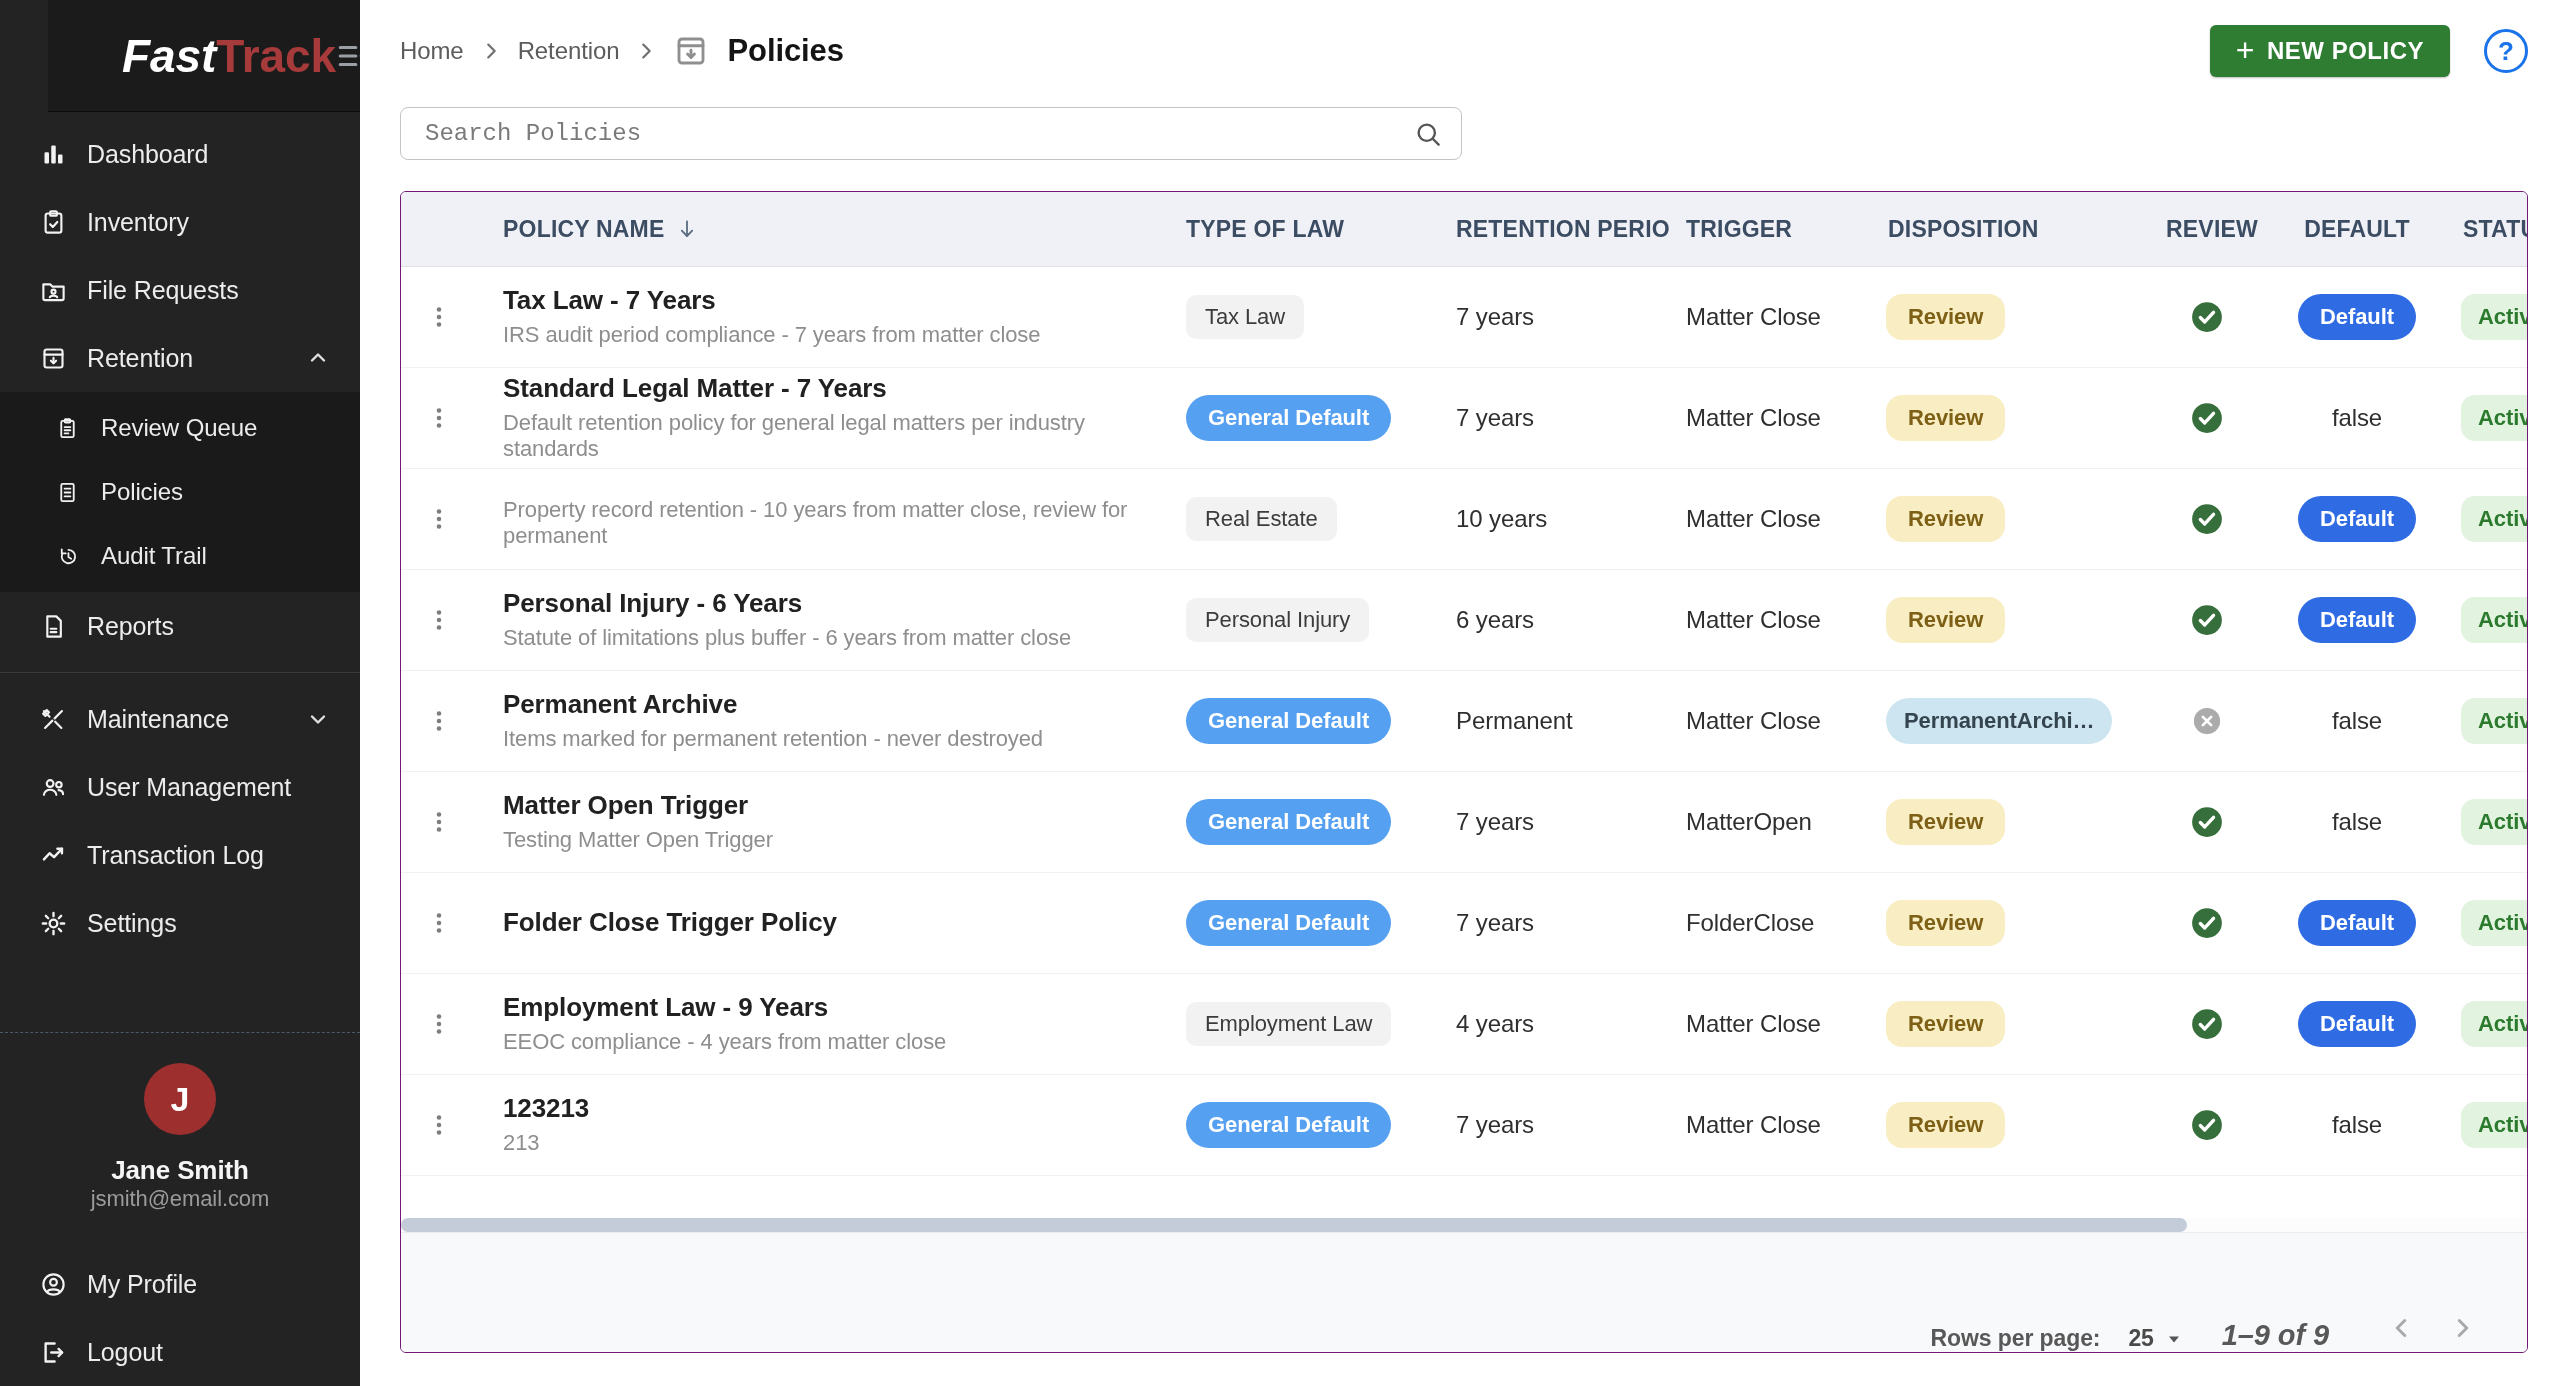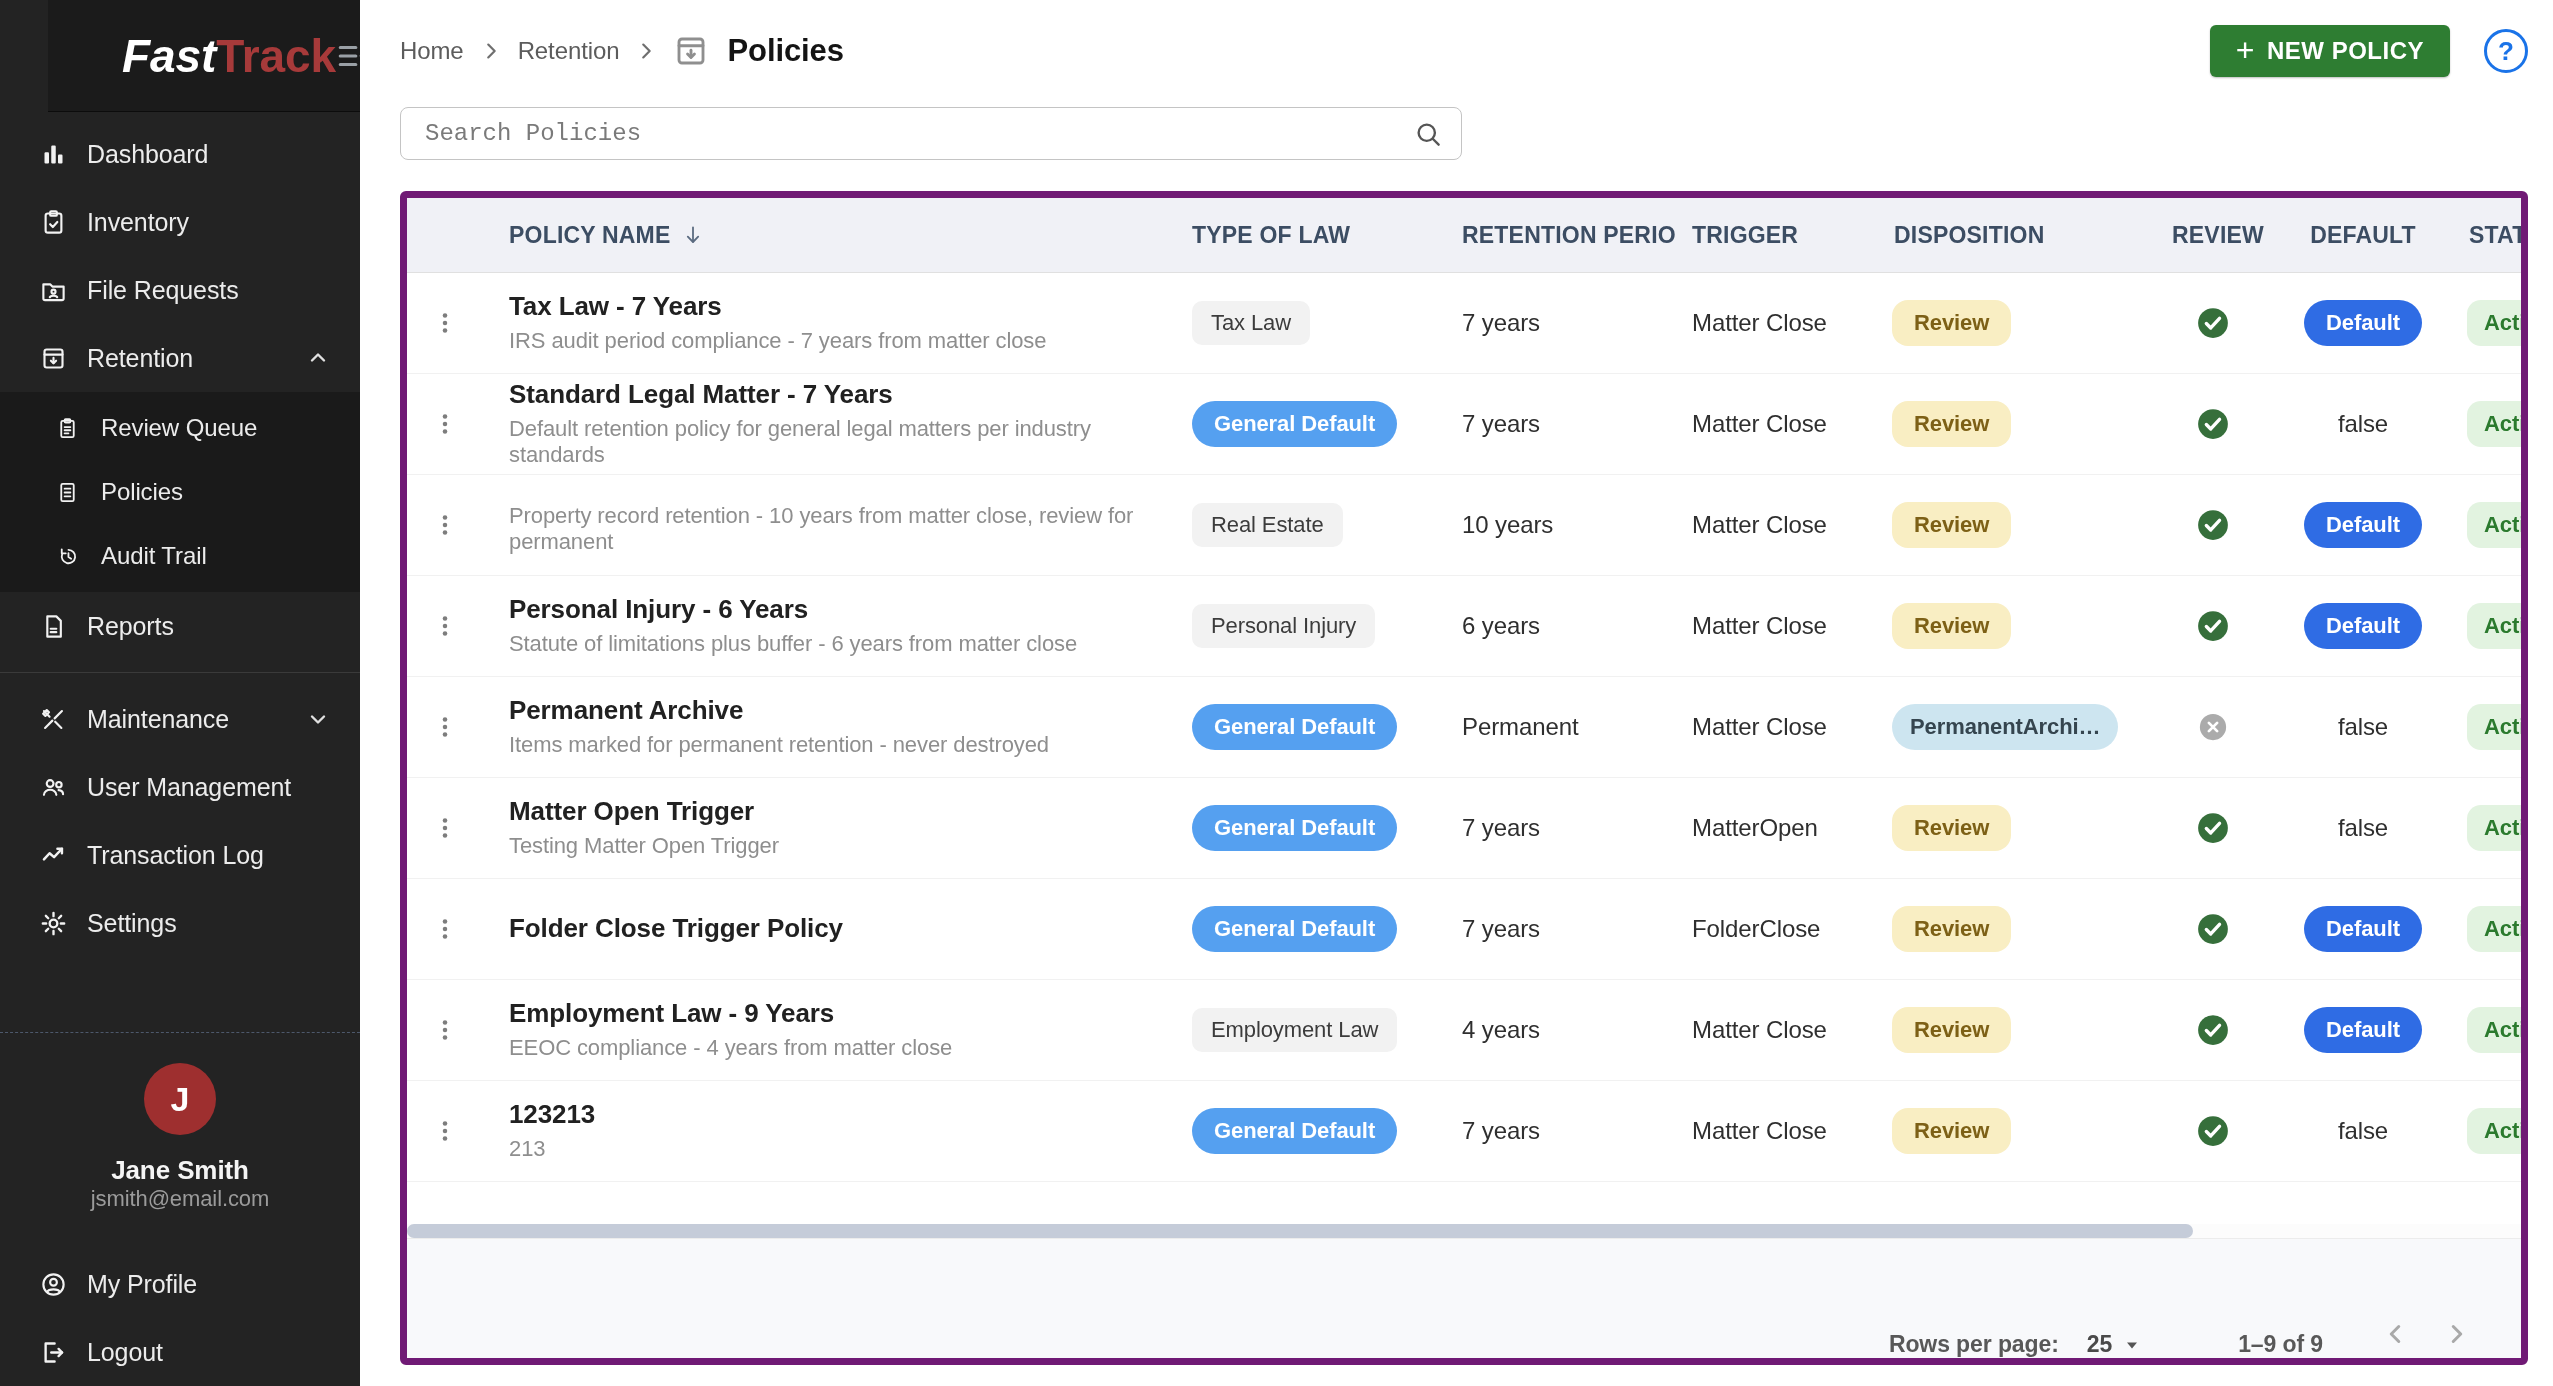--- a/index.html
+++ b/index.html
@@ -54,21 +54,21 @@
   .plus-glyph { font-size:32px; font-weight:400; line-height:1; margin-top:-3px; }
   .help-btn { width:44px; height:44px; border-radius:50%; border:3.5px solid #1a73e8; color:#1a73e8; font-size:26px; font-weight:bold; display:flex; align-items:center; justify-content:center; cursor:pointer; background:#fff; }
 
   .searchbar { margin-top:29px; height:53px; width:1062px; border:1.5px solid #c4c4c4; border-radius:8px; display:flex; align-items:center; padding:0 18px 0 24px; }
   .searchbar input { flex:1; border:none; outline:none; font-family:Liberation Mono, monospace; font-size:24px; color:#333; background:transparent; }
   .searchbar input::placeholder { color:#7a7a7a; }
   .search-icon { color:#555; display:flex; }
   .search-icon svg { width:30px; height:30px; }
 
   
-  .card { margin-top:31px; width:2128px; border:7px solid #701a75; border-radius:6px; overflow:hidden; background:#fff; }
+  .card { margin-top:31px; width:2128px; border:1px solid #701a75; border-radius:6px; overflow:hidden; background:#fff; }
   .tgrid { display:grid; grid-template-columns:76px 694px 270px 230px 202px 278px 112px 188px 1fr; align-items:center; }
   .thead { background:#f0f1f6; height:75px; border-bottom:1px solid #e0e0e0; }
   .th { font-size:23px; font-weight:bold; color:#3c4d63; letter-spacing:0.2px; padding:0 15px; white-space:nowrap; overflow:hidden; }
   .th.c-name { display:flex; align-items:center; gap:10px; padding-left:26px; }
   .th .sort-arrow { color:#5b6b80; display:flex; }
   .th .sort-arrow svg { width:24px; height:24px; }
   .th.c-review, .th.c-default { text-align:center; }
   .th.c-status { padding-left:12px; }
 
   .trow { height:101px; border-bottom:1px solid #f1f1f1; background:#fff; }
@@ -96,21 +96,21 @@
   .icon-x svg { width:30px; height:30px; }
 
   .tspacer { height:42px; background:#fff; }
   .hscroll { height:14px; background:#fcfcfc; position:relative; }
   .hscroll .thumb { position:absolute; left:0; top:0; height:14px; width:1786px; background:#c5ccd9; border-radius:7px; cursor:pointer; }
 
   .tfoot { height:120px; background:#f8f9fb; border-top:1px solid #ececec; display:flex; align-items:flex-end; justify-content:flex-end; padding-right:40px; gap:0; color:#585858; }
   .rpp-label { font-size:23px; font-weight:600; }
   .rpp-select { display:flex; align-items:center; gap:8px; margin-left:28px; cursor:pointer; font-size:23px; font-weight:600; color:#4a4a4a; }
   .rpp-caret svg { width:24px; height:24px; display:block; }
-  .page-range { font-size:23px; font-weight:600; margin-left:94px; }
+  .page-range { font-size:29px; font-weight:600; margin-left:36px;font-style:italic; }
   .pg-btn { width:48px; height:48px; display:flex; align-items:center; justify-content:center; color:#a9a9a9; cursor:pointer; }
   .pg-btn svg { width:30px; height:30px; }
   .pg-prev { margin-left:48px; }
   .pg-next { margin-left:14px; }
 </style>
 </head>
 <body>
 
 <div class="app">
 

